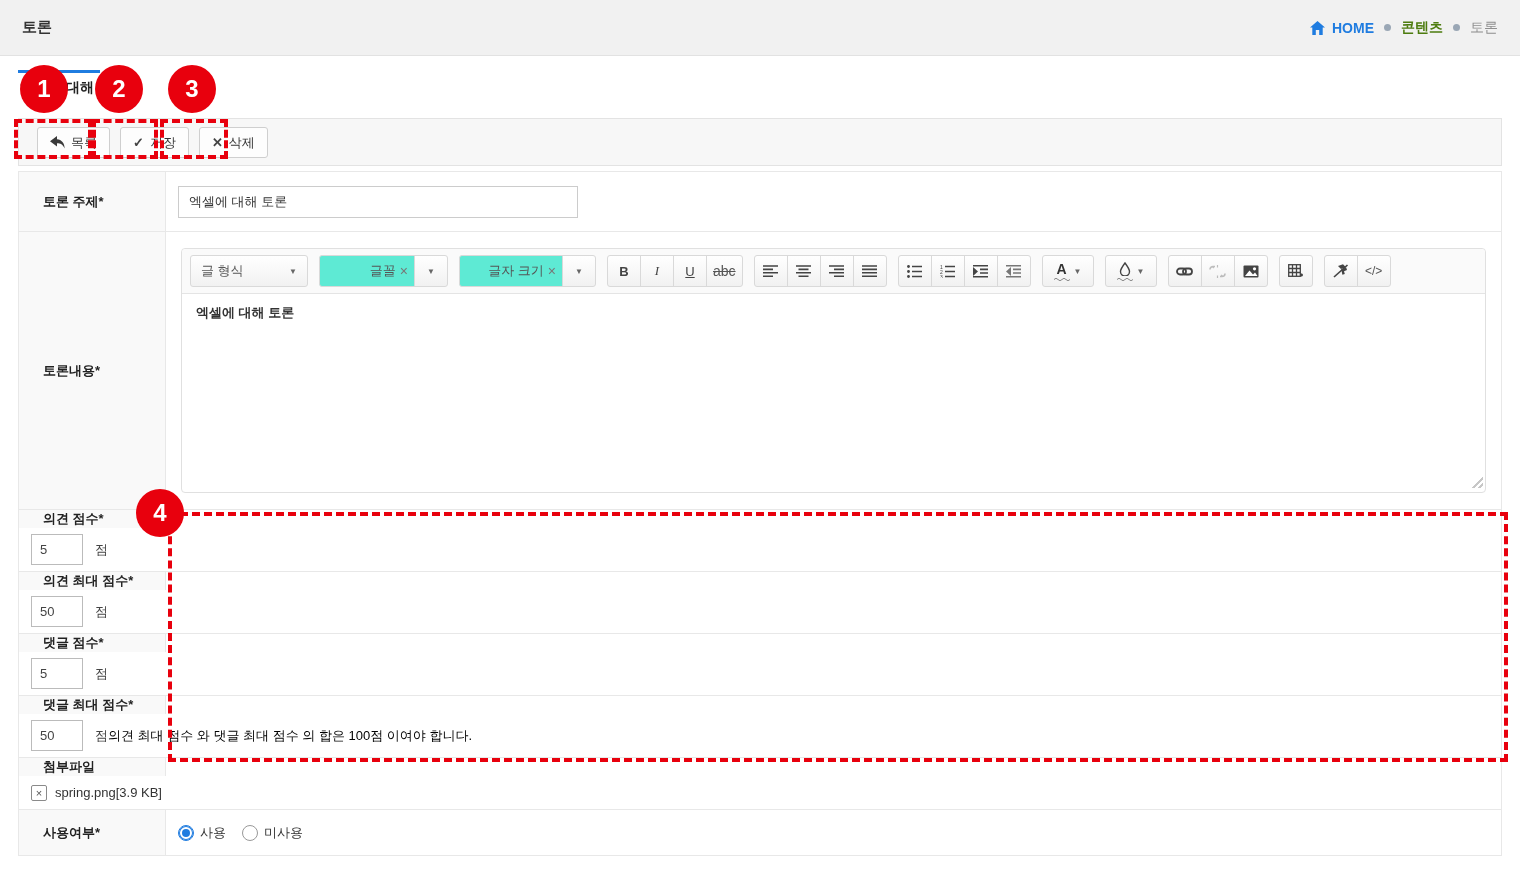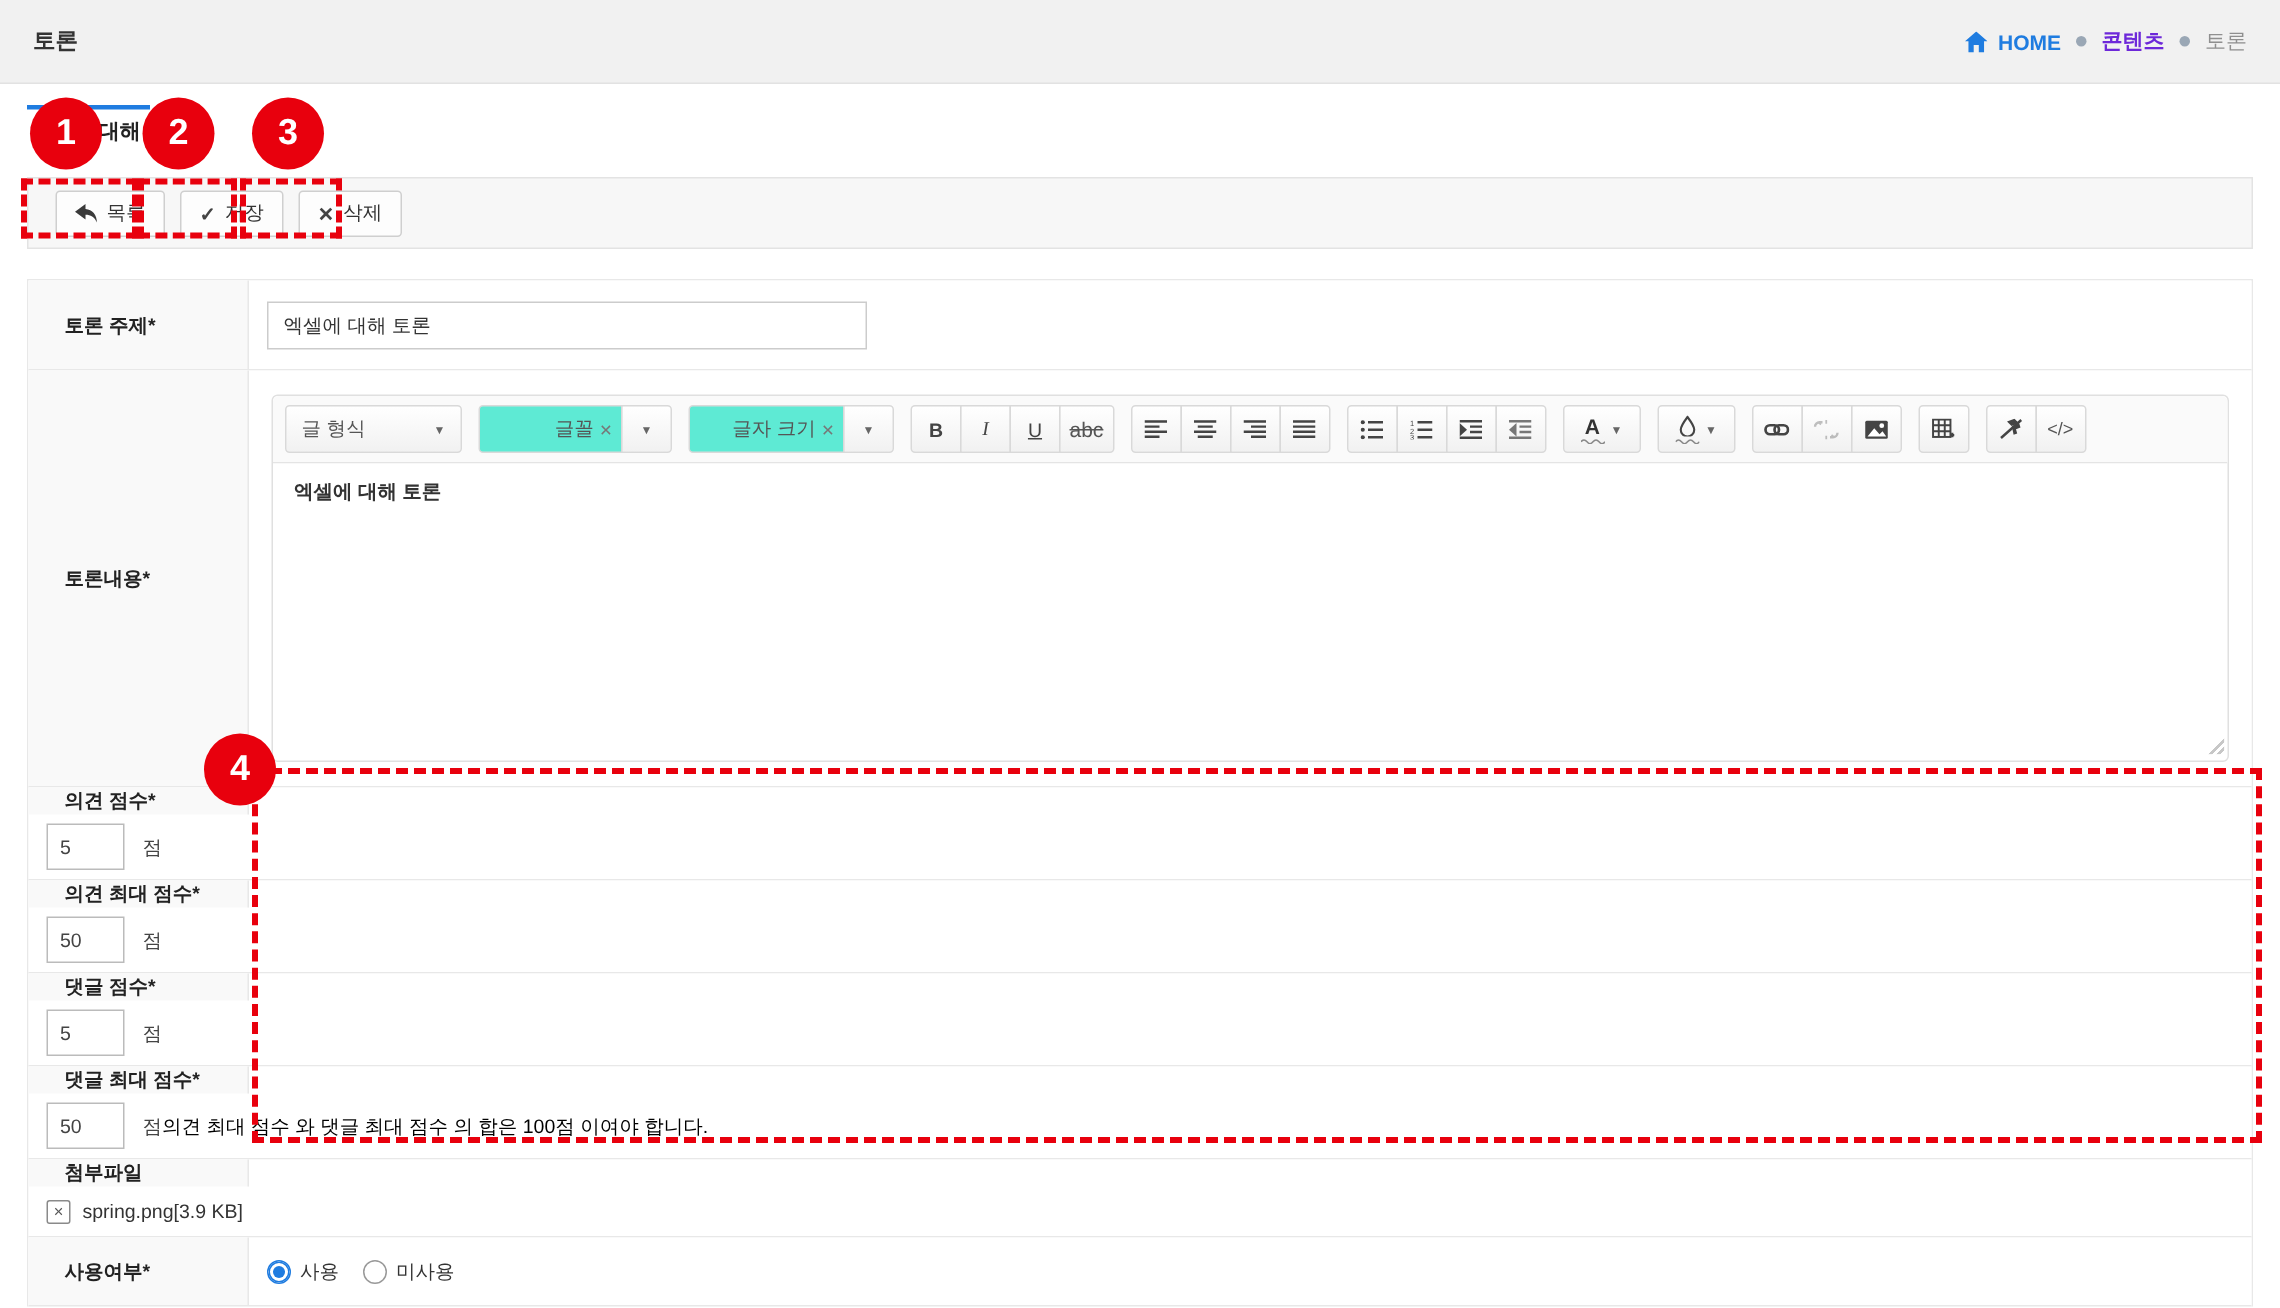--- a/index.html
+++ b/index.html
@@ -4,43 +4,43 @@
 <style>
   * { margin:0; padding:0; box-sizing:border-box; }
   html,body { width:1520px; height:872px; background:#fff; font-family:"Liberation Sans","DejaVu Sans",sans-serif; overflow:hidden; }
 
   
   .topbar { height:56px; background:#f1f1f1; border-bottom:1px solid #e2e2e2;
             display:flex; align-items:center; justify-content:space-between; padding:0 22px; }
   .page-title { font-size:15px; font-weight:bold; color:#333; }
   .breadcrumb { display:flex; align-items:center; gap:10px; font-size:14px; }
   .bc-home { display:flex; align-items:center; gap:7px; color:#1f7ce0; font-weight:bold; text-decoration:none; cursor:pointer; }
-  .bc-link { color:#6d28d9; font-weight:bold; cursor:pointer;font-family:Liberation Serif, serif; }
+  .bc-link { color:#4d7c0f; font-weight:bold; cursor:pointer;font-family:Liberation Serif, serif; }
   .bc-current { color:#8f8f8f; }
   .bc-dot { width:7px; height:7px; border-radius:50%; background:#9aa7b5; display:inline-block; }
 
   
   .content { padding:0 18px; }
 
   
   .tabs { margin-top:14px; }
   .tab { display:inline-block; border-top:3px solid #1f7ce0; padding:6px 6px 9px 2px;
          font-size:14px; font-weight:bold; color:#222; }
 
   
   .action-strip { margin-top:12px; background:#f7f7f7; border:1px solid #e3e3e3;
-                  padding:8px 10px 8px 0; display:flex; gap:10px; height:48px; align-items:center; }
+                  padding:8px 10px 8px 0; display:flex; gap:10px; height:48px; }
   .abtn { display:inline-flex; align-items:center; gap:6px; height:31px; padding:0 12px;
           background:#fdfdfd; border:1px solid #cfcfcf; border-radius:3px; font-size:13px;
           color:#333; cursor:pointer; }
   .abtn:first-child { margin-left:18px; }
   .abtn .glyph { font-size:13px; color:#444; font-weight:bold; }
 
   
-  .form-table { margin-top:20px; border:1px solid #e8e8e8; border-bottom:none; }
+  .form-table { margin-top:5px; border:1px solid #e8e8e8; border-bottom:none; }
   .frow { display:flex; border-bottom:1px solid #e8e8e8; background:#fff; }
   .fcell-label { width:147px; min-width:147px; background:#f9f9f9; border-right:1px solid #e8e8e8;
                  display:flex; align-items:center; padding-left:24px;
                  font-size:13px; font-weight:bold; color:#222; }
   .fcell-value { flex:1; display:flex; align-items:center; padding:0 12px; font-size:13px; color:#333; }
   .row-topic   { height:60px; }
   .row-content { height:278px; }
   .row-score   { height:62px;flex-direction:column; }
   .row-attach  { height:52px;flex-direction:column; }
   .row-usage   { height:46px; }

